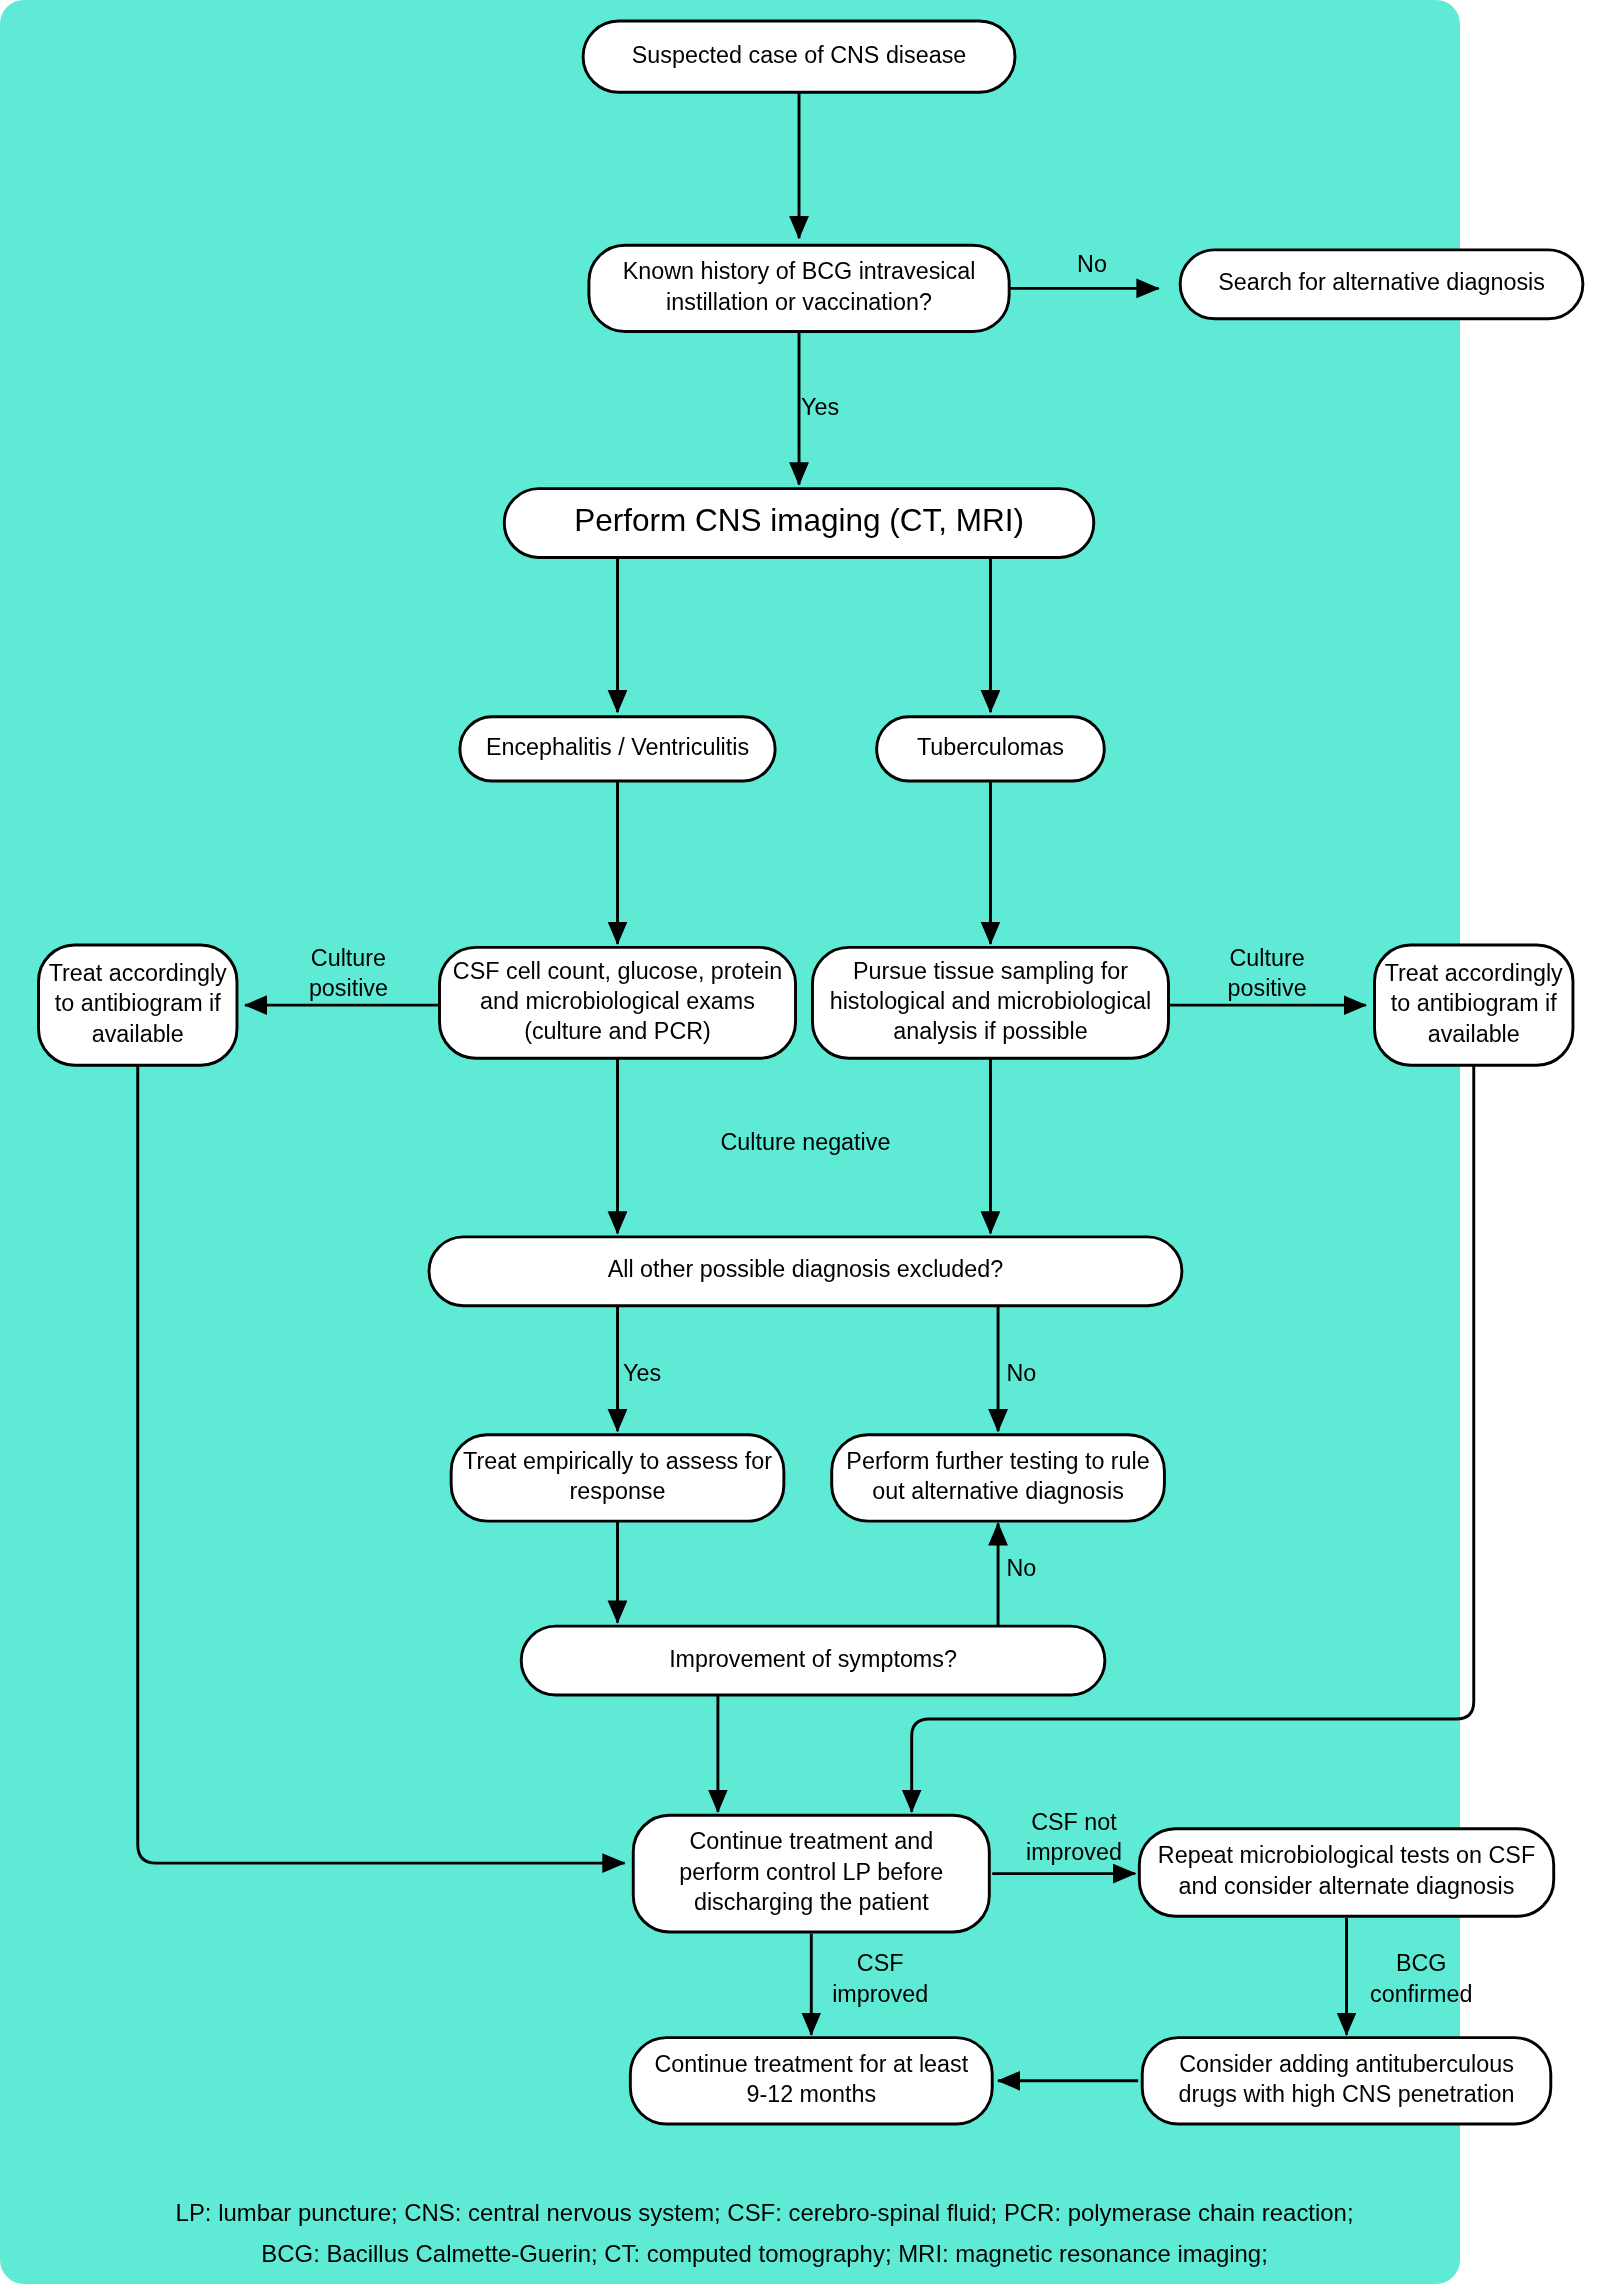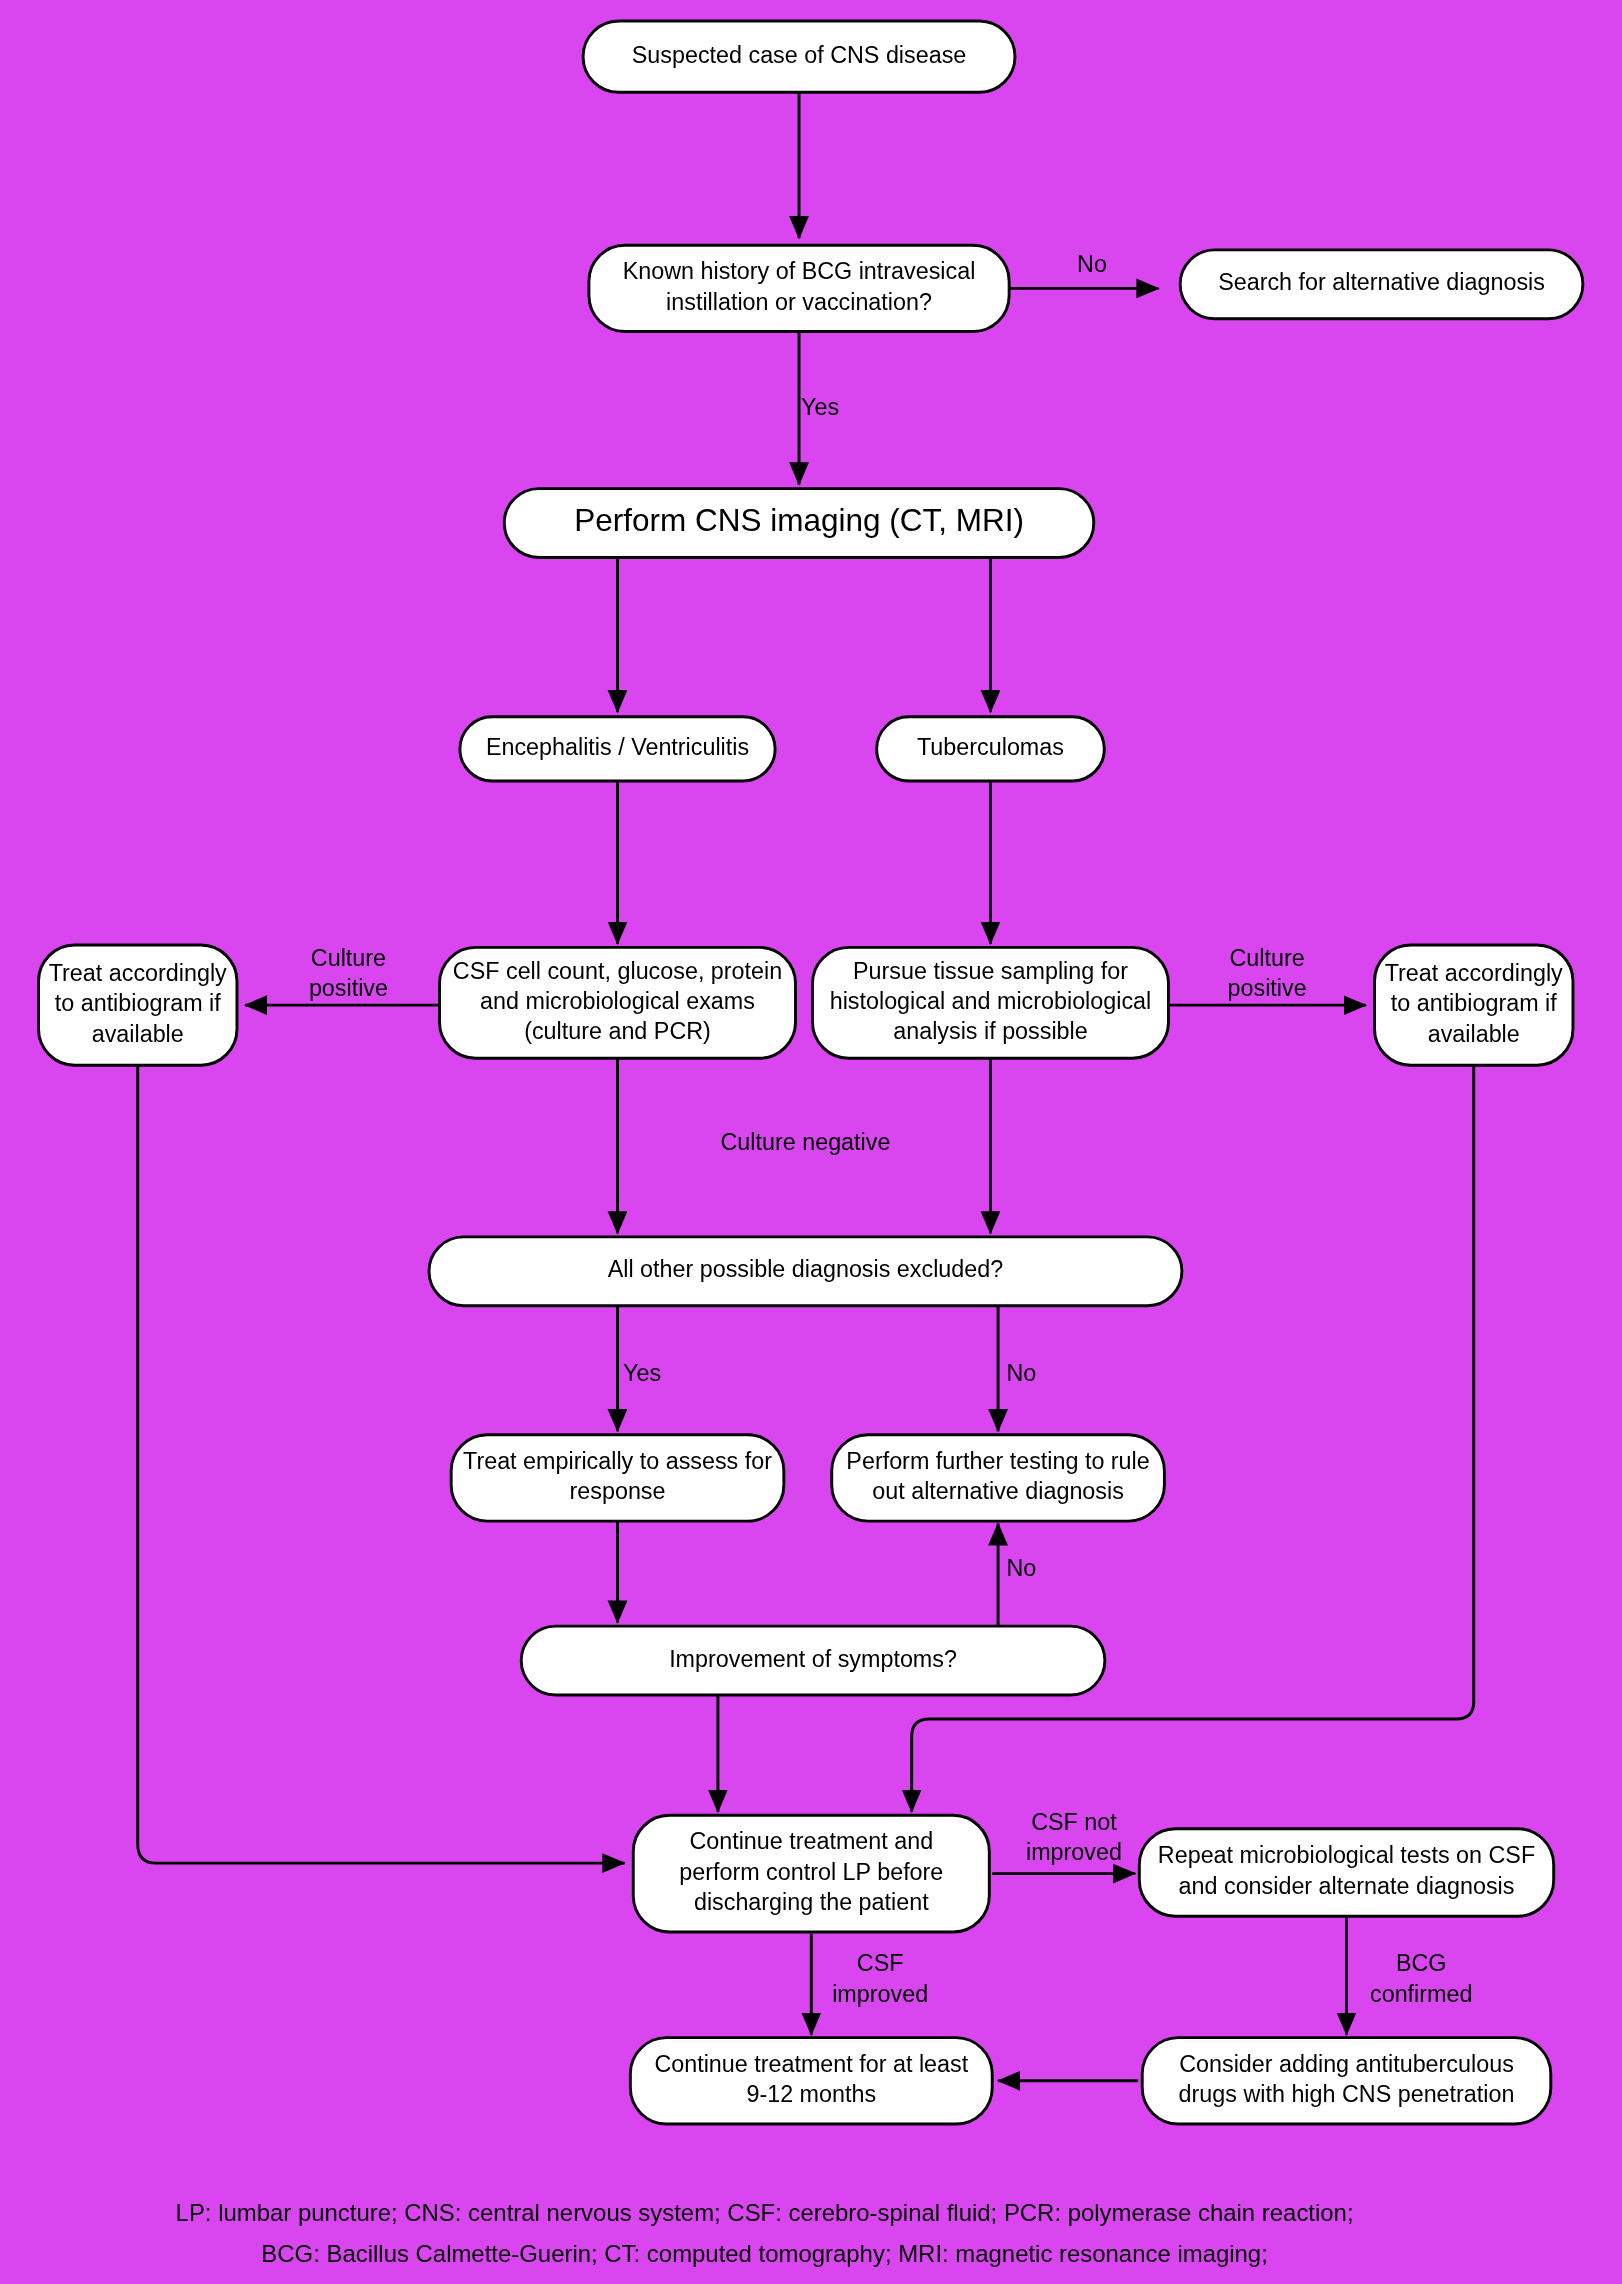--- a/index.html
+++ b/index.html
@@ -1,17 +1,17 @@
 <!DOCTYPE html>
 <html style="font-size:9.3px"><head>
 <meta charset="utf-8">
 <style>
   html,body{margin:0;padding:0;background:#ffffff;}
   body{width:1622px;height:2284px;font-family:"Liberation Sans",sans-serif;}
-  #chart-root{position:relative;width:1622px;height:2284px;background:#d946ef;}
+  #chart-root{position:relative;width:1460px;height:2284px;background:#5eead4;border-radius:24px;}
   svg#flow{position:absolute;left:0;top:0;width:1622px;height:2284px;display:block;}
   .nodebox{fill:#ffffff;stroke:#000000;stroke-width:5;}
   .edge{fill:none;stroke:#000000;stroke-width:5;stroke-linecap:butt;stroke-linejoin:round;}
   .nodetext{font-family:"Liberation Sans",sans-serif;fill:#000000;text-anchor:middle;dominant-baseline:middle;font-size:40px;}
   .nodetext.big{font-size:54px;}
   .edgelabel{font-family:"Liberation Sans",sans-serif;fill:#000000;text-anchor:middle;dominant-baseline:middle;font-size:40px;}
   .footer-text{font-family:"Liberation Sans",sans-serif;fill:#000000;text-anchor:middle;font-size:41px;}
 </style>
 </head>
 <body>

